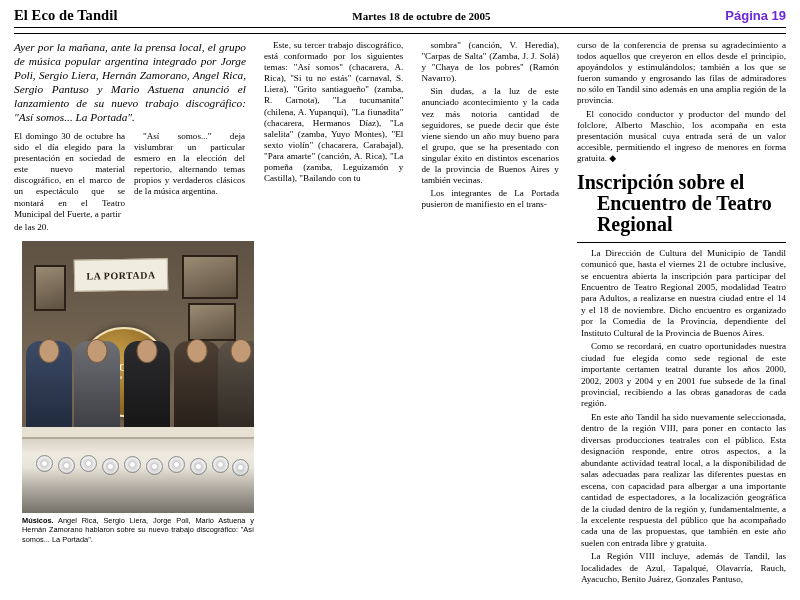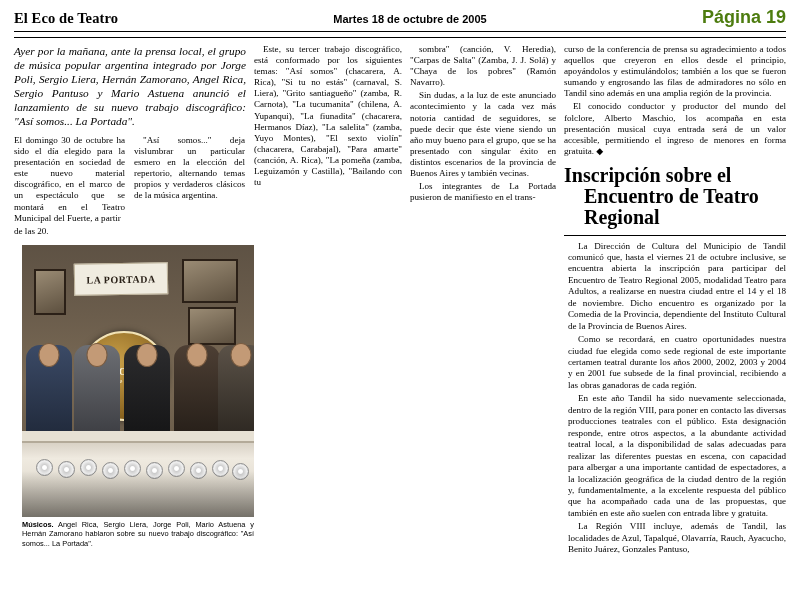--- a/index.html
+++ b/index.html
@@ -30,29 +30,29 @@
     padding-top: 7px;
     padding-bottom: 3px;
   }
   .masthead-left {
     font-family: "Liberation Serif", serif;
     font-weight: bold;
     font-size: 14.5px;
     letter-spacing: 0.1px;
   }
   .masthead-center {
-    font-family: Liberation Sans, sans-serif;
+    font-family: Liberation Serif, serif;
     font-weight: bold;
     font-size: 11px;
   }
   .masthead-right {
     font-family: "Liberation Sans", sans-serif;
     font-weight: bold;
-    font-size: 18px;
-    color: #4d7c0f;
+    font-size: 13px;
+    color: #6d28d9;
     text-align: center;
   }
   .rule-top {
     border-top: 1.4px solid #000;
     margin-bottom: 5px;
   }
 
   
   .headline {
     font-family: "Liberation Serif", serif;
@@ -63,21 +63,21 @@
     margin: 3px 0 5px 0;
   }
   .rule-head {
     border-top: 1px solid #000;
     margin-bottom: 6px;
   }
 
   
   .content {
     display: flex;
-    gap: 8px;
+    gap: 18px;
   }
   .col {
     box-sizing: border-box;
   }
   .col-a { width: 232px; }
   .col-b { width: 152px; }
   .col-c { width: 150px; }
   .col-d { width: 228px; }
 
   .lede {
@@ -243,21 +243,21 @@
     margin: 0 0 2px 4px;
     text-indent: 10px;
   }
 </style>
 </head>
 <body>
 
 <div class="page">
 
   <div class="masthead">
-    <div class="masthead-left">El Eco de Teatro</div>
+    <div class="masthead-left">El Eco de Tandil</div>
     <div class="masthead-center">Martes 18 de octubre de 2005</div>
     <div class="masthead-right">Página 19</div>
   </div>
   <div class="rule-top"></div>
 
   <div class="rule-head"></div>
 
   <div class="content">
 
     <div class="col col-a">

